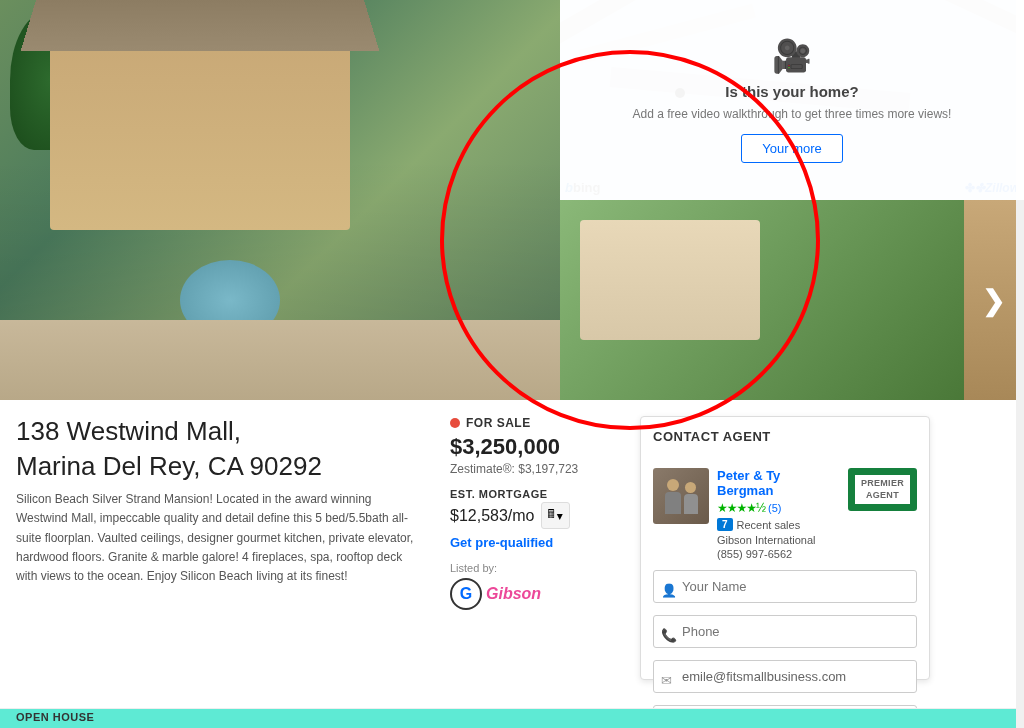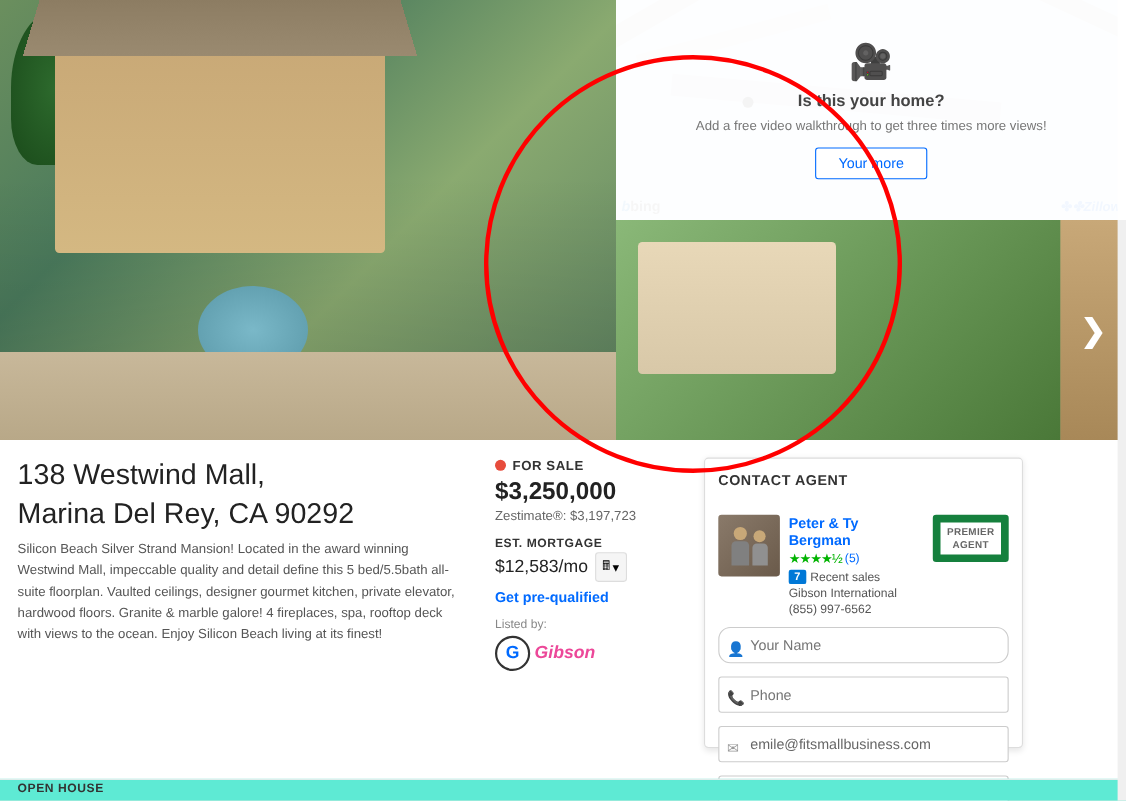--- a/index.html
+++ b/index.html
@@ -737,21 +737,21 @@
           <span class="sales-text">Recent sales</span>
         </div>
         <div class="agent-company">Gibson International</div>
         <div class="agent-phone">(855) 997-6562</div>
       </div>
       <div class="premier-badge">PREMIER<br>AGENT</div>
     </div>
 
     <div class="input-wrapper">
       <span class="input-icon">👤</span>
-      <input type="text" class="form-input" style="padding-left: 28px; border-radius: 11px;" placeholder="Your Name">
+      <input type="text" class="form-input" style="padding-left: 28px;" placeholder="Your Name">
     </div>
 
     <div class="input-wrapper">
       <span class="input-icon">📞</span>
       <input type="text" class="form-input" style="padding-left: 28px;" placeholder="Phone">
     </div>
 
     <div class="input-wrapper">
       <span class="input-icon">✉</span>
       <input type="text" class="form-input" style="padding-left: 28px;" value="emile@fitsmallbusiness.com">

